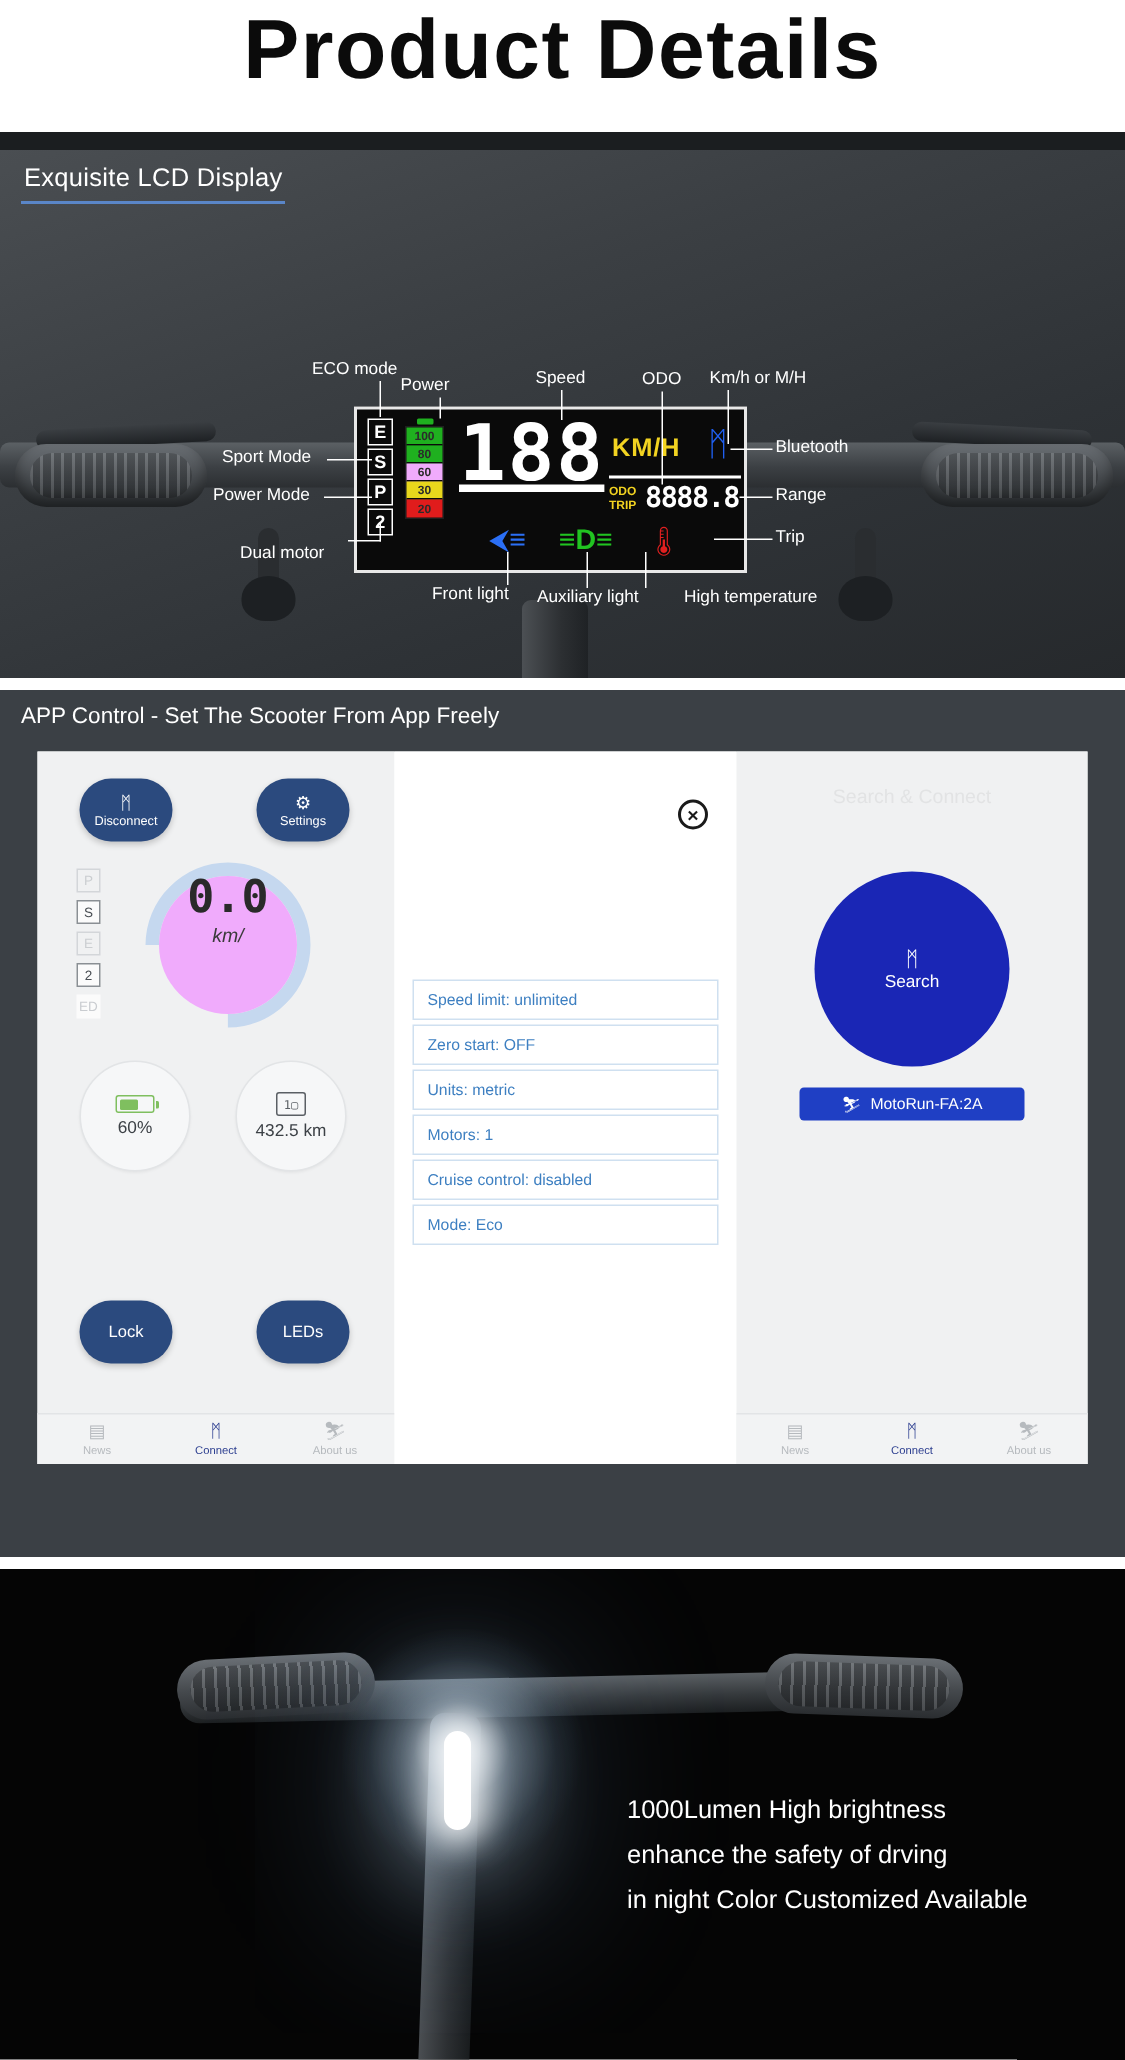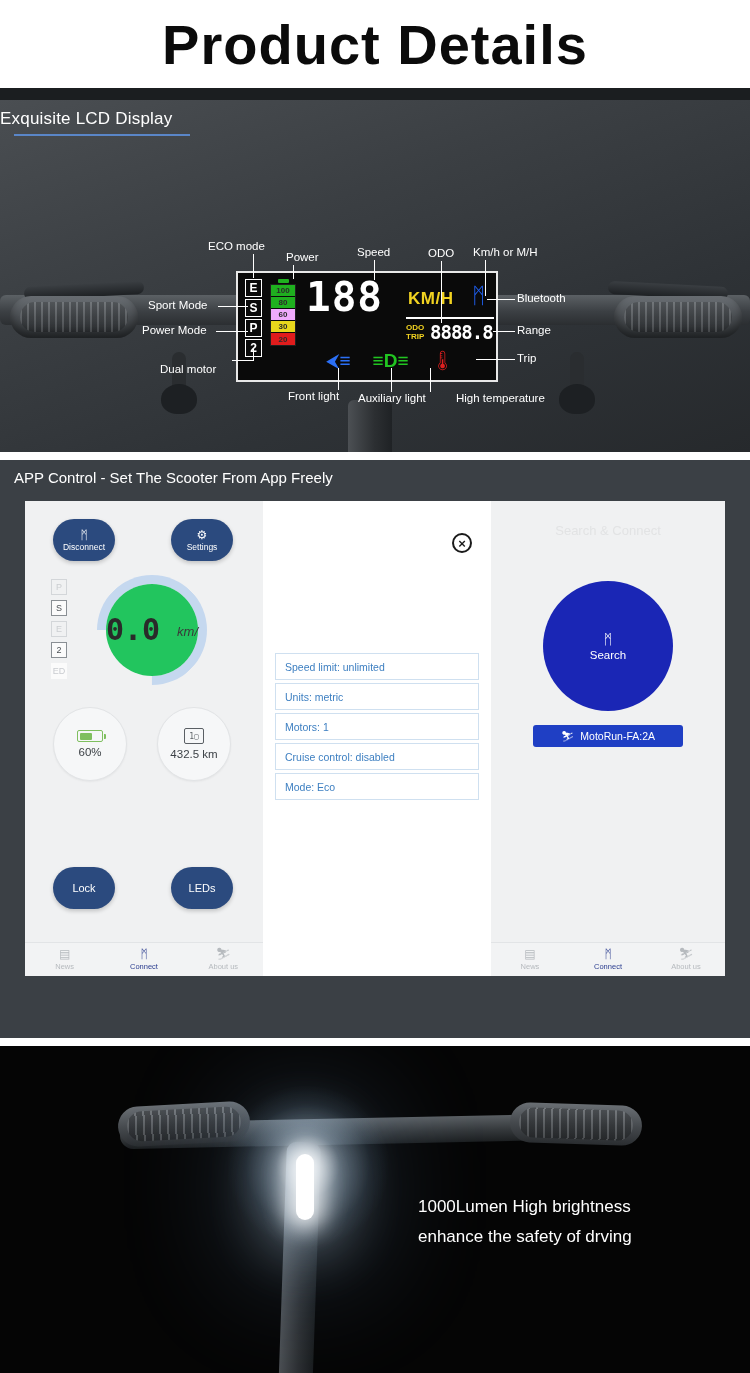--- a/index.html
+++ b/index.html
@@ -7,35 +7,35 @@
     width: 750px; height: 1373px;
     font-family: "Liberation Sans", sans-serif;
     background: #ffffff;
     overflow: hidden;
   }
   .page { position: relative; width: 750px; height: 1373px; }
 
   
   .title-banner {
     height: 88px; background: #ffffff;
-    display: flex; align-items: center; justify-content: center;
+    display: flex; align-items: flex-start; justify-content: center;
   }
   .title-banner h1 {
     font-size: 56px; font-weight: bold; color: #0b0b0b;
     letter-spacing: 1px; font-family: "Liberation Sans", sans-serif;
   }
 
   
   .lcd-section {
     position: relative; height: 352px;
     background: linear-gradient(160deg,#4a4e52 0%,#3b3f43 35%,#2e3236 70%,#26292c 100%);
     overflow: hidden;
   }
   .lcd-heading {
-    position: absolute; left: 0; top: 9px; color: #ffffff;
+    position: absolute; left: 16px; top: 9px; color: #ffffff;
     font-size: 17px; letter-spacing: .2px;
   }
   .lcd-heading-rule {
     position: absolute; left: 14px; top: 34px; width: 176px; height: 2px;
     background: #5a86c8;
   }
   
   .bar-tube {
     position: absolute; left: 0; top: 195px; width: 750px; height: 30px;
     background: linear-gradient(180deg,#5d6266,#3c4044 55%,#2b2e31);
@@ -102,22 +102,22 @@
     border-radius: 1px;
   }
   .batt-body { border: 1px solid #1f1f1f; }
   .batt-seg {
     height: 12px; display: flex; align-items: center; justify-content: center;
     font-size: 8px; font-weight: bold; color: #2b2b2b;
     border-bottom: 1px solid #0a0a0a;
   }
   .speed-digits {
     position: absolute; left: 68px; top: 4px;
-    font-family: "DejaVu Sans Mono", monospace; font-size: 41px;
-    color: #ffffff; letter-spacing: 1px; line-height: 1; font-weight: bold;
+    font-family: "DejaVu Sans Mono", monospace; font-size: 52px;
+    color: #ffffff; letter-spacing: 1px; line-height: 1; font-weight: bold; text-decoration: underline;
   }
   .unit-label {
     position: absolute; left: 170px; top: 16px;
     color: #f2d321; font-size: 17px; font-weight: bold; letter-spacing: .5px;
   }
   .bt-glyph {
     position: absolute; left: 234px; top: 12px;
     color: #1f5ff0; font-size: 22px; line-height: 1;
   }
   .odo-rule {
@@ -168,22 +168,22 @@
   .pill-btn .glyph { font-size: 12px; line-height: 1; }
   .pill-btn .lbl { font-size: 8.5px; }
 
   .gauge-wrap { position: absolute; left: 72px; top: 74px; width: 110px; height: 110px; }
   .gauge-ring {
     width: 110px; height: 110px; border-radius: 50%;
     border: 9px solid #c5d8ef; border-bottom-color: transparent;
     transform: rotate(45deg); box-sizing: border-box;
   }
   .gauge-inner {
-    position: absolute; inset: 9px; border-radius: 50%; background: #22c55e;
-    display: flex; flex-direction: row; align-items: center; justify-content: space-between;
+    position: absolute; inset: 9px; border-radius: 50%; background: #f0abfc;
+    display: flex; flex-direction: column; align-items: center; justify-content: flex-start;
   }
   .gauge-val {
     font-family: "DejaVu Sans Mono", monospace; font-size: 30px; font-weight: bold;
     color: #2a2a2a; line-height: 1;
   }
   .gauge-unit { font-size: 13px; font-style: italic; color: #3a3a3a; margin-top: 2px; }
 
   .mode-mini { position: absolute; left: 26px; top: 78px; display: flex; flex-direction: column; gap: 5px; }
   .mm {
     width: 16px; height: 16px; border: 1px solid #8a8f94; color: #4a4f54;
@@ -363,21 +363,21 @@
       <div class="lcd-icons">
         <span class="ic-front">⮜≡</span>
         <span class="ic-aux">≡D≡</span>
         <span class="ic-temp">🌡</span>
       </div>
     </div>
 
     <div class="callout" style="left:208px;top:140px">ECO mode</div>
     <div class="cline" style="left:253px;top:154px;width:1px;height:24px"></div>
 
-    <div class="callout" style="left:286px;top:151px">Power</div>
+    <div class="callout" style="left:267px;top:151px">Power</div>
     <div class="cline" style="left:293px;top:165px;width:1px;height:14px"></div>
 
     <div class="callout" style="left:357px;top:146px">Speed</div>
     <div class="cline" style="left:374px;top:160px;width:1px;height:20px"></div>
 
     <div class="callout" style="left:428px;top:147px">ODO</div>
     <div class="cline" style="left:441px;top:161px;width:1px;height:62px"></div>
 
     <div class="callout" style="left:473px;top:146px">Km/h or M/H</div>
     <div class="cline" style="left:485px;top:160px;width:1px;height:36px"></div>
@@ -476,20 +476,21 @@
             <span class="glyph">⛷</span>
             <span class="lbl">About us</span>
           </div>
         </div>
       </div>
 
       <div class="phone-mid">
         <div class="close-x">×</div>
         <div class="settings-list">
           <div class="setting-row">Speed limit: unlimited</div>
+          <div class="setting-row">Zero start: OFF</div>
           <div class="setting-row">Units: metric</div>
           <div class="setting-row">Motors: 1</div>
           <div class="setting-row">Cruise control: disabled</div>
           <div class="setting-row">Mode: Eco</div>
         </div>
       </div>
 
       <div class="phone-right">
         <div class="search-title">Search &amp; Connect</div>
         <div class="search-circle">
@@ -528,15 +529,16 @@
       </div>
     <div class="hl-grip r">
         <div class="ribs"></div>
       </div>
     <div class="hl-stem"></div>
     <div class="hl-flare"></div>
     <div class="hl-lamp"></div>
     <div class="hl-text">
       <div>1000Lumen High brightness</div>
       <div>enhance the safety of drving</div>
+      <div>in night Color Customized Available</div>
     </div>
   </div>
 </div>
 
 </body></html>

